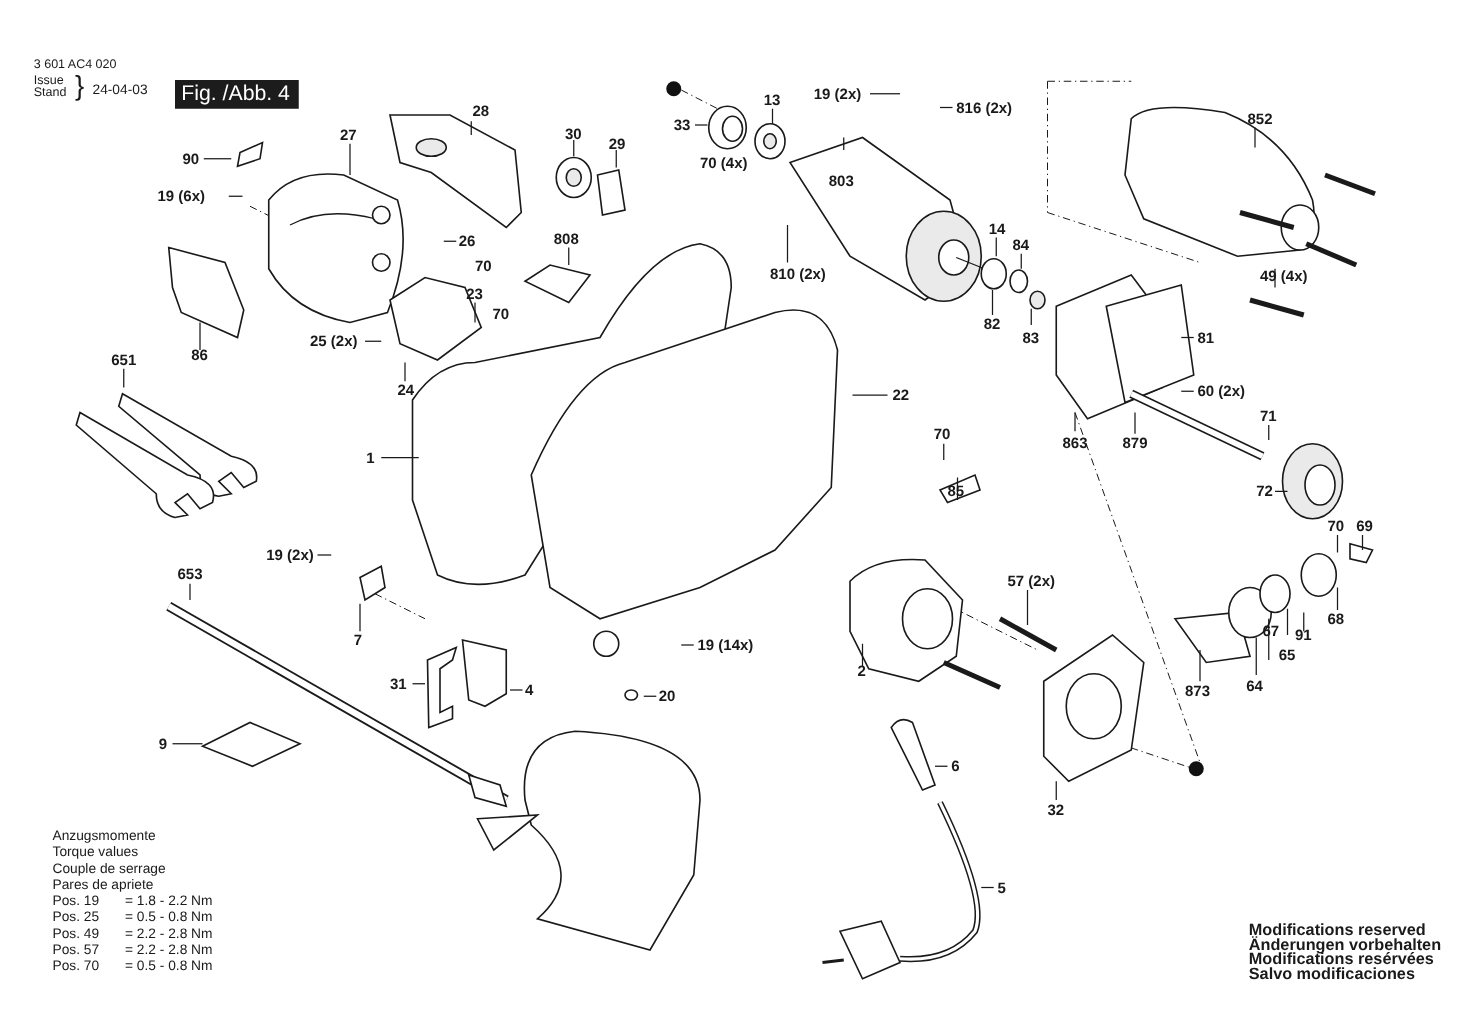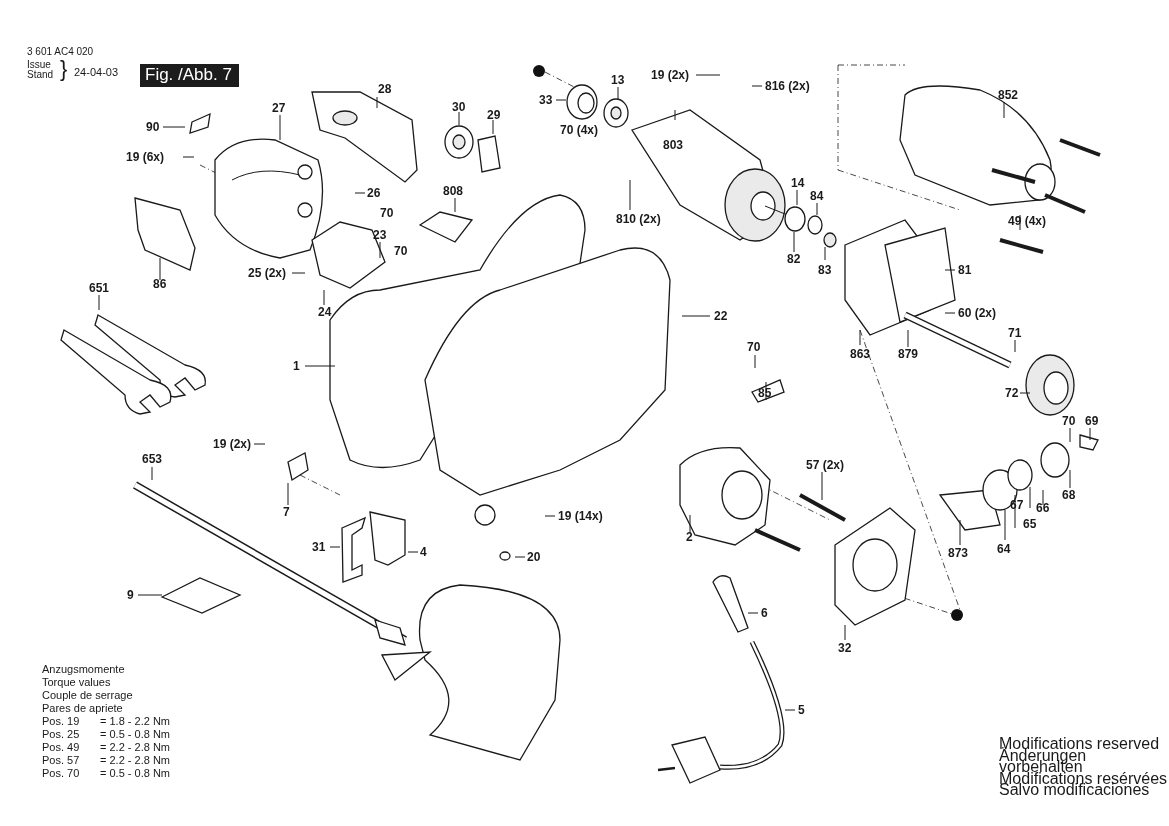--- a/index.html
+++ b/index.html
@@ -9,38 +9,38 @@
   .doc-num { left:27px; top:46px; font-size:10px;text-align:center; }
   .issue-block { left:27px; top:60px; font-size:10px; line-height:10px; }
   .issue-brace { left:60px; top:59px; font-size:22px; line-height:20px; font-weight:300; }
   .issue-date { left:74px; top:66px; font-size:11px; }
   .fig-box { left:140px; top:64px; background:#1c1c1c; color:#fff; font-size:17px;
              padding:1px 7px 2px 5px; line-height:20px; }
   .callout { position:absolute; font-size:12px; font-weight:bold; white-space:nowrap; color:#1a1a1a; }
   .notes { left:42px; top:663px; font-size:11px; line-height:13px; }
   .notes .row { display:flex; }
   .notes .pos { width:58px; }
-  .mods { left:999px; top:738px; font-size:16px; line-height:11.5px; }
+  .mods { left:999px; top:738px; font-size:13px; line-height:11.5px;font-weight:bold; }
   svg.art { position:absolute; left:0; top:0; }
   .part { fill:#fff; stroke:#1a1a1a; stroke-width:1.3; }
   .part-g { fill:#eaeaea; stroke:#1a1a1a; stroke-width:1.3; }
   .lead { stroke:#1a1a1a; stroke-width:1; fill:none; }
   .dash { stroke:#1a1a1a; stroke-width:0.8; fill:none; stroke-dasharray:6 3 1 3; }
 </style>
 </head>
 <body>
 
 <div class="abs doc-num">3 601 AC4 020</div>
 <div class="abs issue-block">
   <div>Issue</div>
   <div>Stand</div>
 </div>
 <div class="abs issue-brace">}</div>
 <div class="abs issue-date">24-04-03</div>
-<div class="abs fig-box">Fig. /Abb. 7</div>
+<div class="abs fig-box">Fig. /Abb. 4</div>
 
 <svg class="art" width="1169" height="826" viewBox="0 0 1169 826">
 
   <g>
     <line class="dash" x1="545" y1="72" x2="580" y2="90"></line>
     <line class="dash" x1="838" y1="65" x2="838" y2="170"></line>
     <line class="dash" x1="838" y1="65" x2="905" y2="65"></line>
     <line class="dash" x1="838" y1="170" x2="960" y2="210"></line>
     <line class="dash" x1="860" y1="330" x2="960" y2="610"></line>
     <line class="dash" x1="880" y1="590" x2="955" y2="615"></line>
@@ -277,21 +277,21 @@
 <div class="callout" style="left:850px;top:347px;">863</div>
 <div class="callout" style="left:898px;top:347px;">879</div>
 <div class="callout" style="left:1008px;top:326px;">71</div>
 <div class="callout" style="left:1005px;top:386px;">72</div>
 <div class="callout" style="left:758px;top:386px;">85</div>
 <div class="callout" style="left:1062px;top:414px;">70</div>
 <div class="callout" style="left:1085px;top:414px;">69</div>
 <div class="callout" style="left:213px;top:437px;">19 (2x)</div>
 <div class="callout" style="left:142px;top:452px;">653</div>
 <div class="callout" style="left:806px;top:458px;">57 (2x)</div>
-<div class="callout" style="left:1036px;top:501px;">66</div>
+<div class="callout" style="left:1036px;top:501px;">91</div>
 <div class="callout" style="left:1062px;top:488px;">68</div>
 <div class="callout" style="left:283px;top:505px;">7</div>
 <div class="callout" style="left:558px;top:509px;">19 (14x)</div>
 <div class="callout" style="left:1023px;top:517px;">65</div>
 <div class="callout" style="left:686px;top:530px;">2</div>
 <div class="callout" style="left:1010px;top:498px;">67</div>
 <div class="callout" style="left:997px;top:542px;">64</div>
 <div class="callout" style="left:948px;top:546px;">873</div>
 <div class="callout" style="left:312px;top:540px;">31</div>
 <div class="callout" style="left:420px;top:545px;">4</div>

